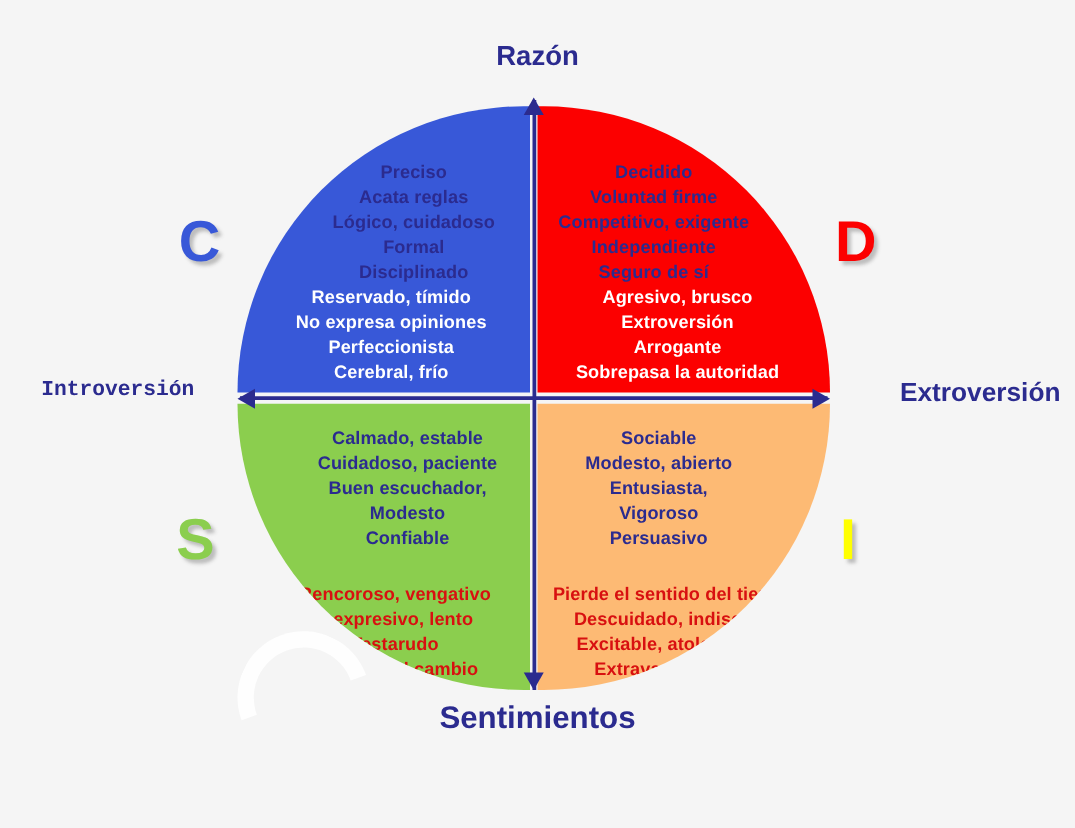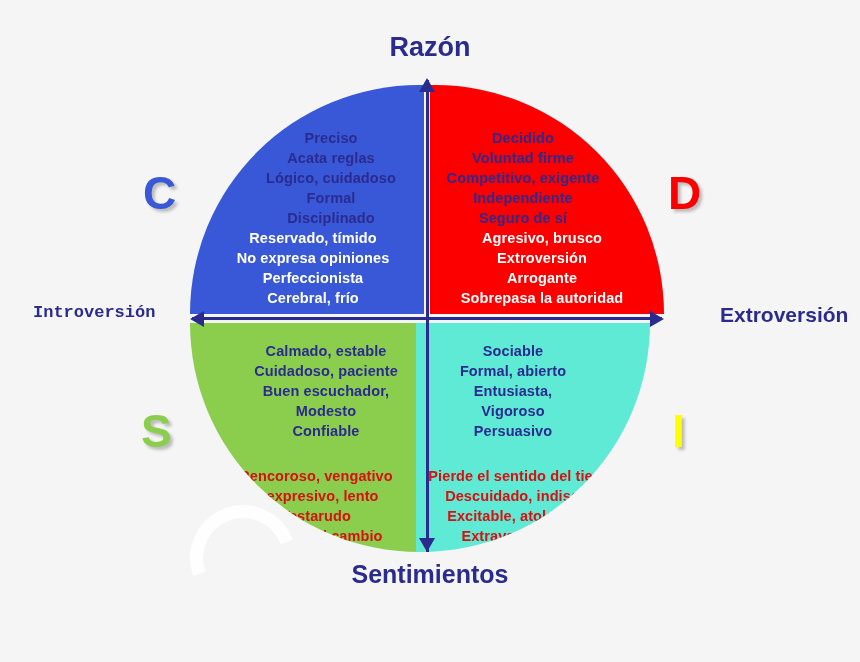--- a/index.html
+++ b/index.html
@@ -58,22 +58,22 @@
     right: 0; top: 0;
     background: #fc0000;
     border-top-right-radius: 234px;
   }
   .quad-s {
     left: 0; bottom: 0;
     background: #8bce4e;
     border-bottom-left-radius: 234px;
   }
   .quad-i {
-    right: 14px; bottom: 0;
-    background: #5eead4;
+    right: 0; bottom: 0;
+    background: #fdba74;
     border-bottom-right-radius: 234px;
     text-decoration: underline;
   }
 
   .quad-text {
     position: absolute;
     left: 0;
     right: 0;
     text-align: center;
     font-weight: bold;
@@ -147,21 +147,21 @@
   .axis-label {
     position: absolute;
     font-weight: bold;
     color: #2b2b8f;
     white-space: nowrap;
   }
   .lbl-top {
     left: 0; right: 0;
     top: 32px;
     text-align: center;
-    font-size: 27px;
+    font-size: 22px;
   }
   .lbl-bottom {
     left: 0; right: 0;
     top: 560px;
     text-align: center;
     font-size: 25px;
   }
   .lbl-left {
     left: 33px;
     top: 303px;
@@ -241,21 +241,21 @@
         <div>Rencoroso, vengativo</div>
         <div>Inexpresivo, lento</div>
         <div>Testarudo</div>
         <div>Reactivo al cambio</div>
       </div>
     </div>
 
     <div class="quad quad-i">
       <div class="quad-text upper tx-navy">
         <div>Sociable</div>
-        <div>Formal, abierto</div>
+        <div>Modesto, abierto</div>
         <div>Entusiasta,</div>
         <div>Vigoroso</div>
         <div>Persuasivo</div>
       </div>
       <div class="quad-text lower tx-red">
         <div>Pierde el sentido del tiempo</div>
         <div>Descuidado, indiscreto</div>
         <div>Excitable, atolondrado</div>
         <div>Extravagante, raro</div>
       </div>

